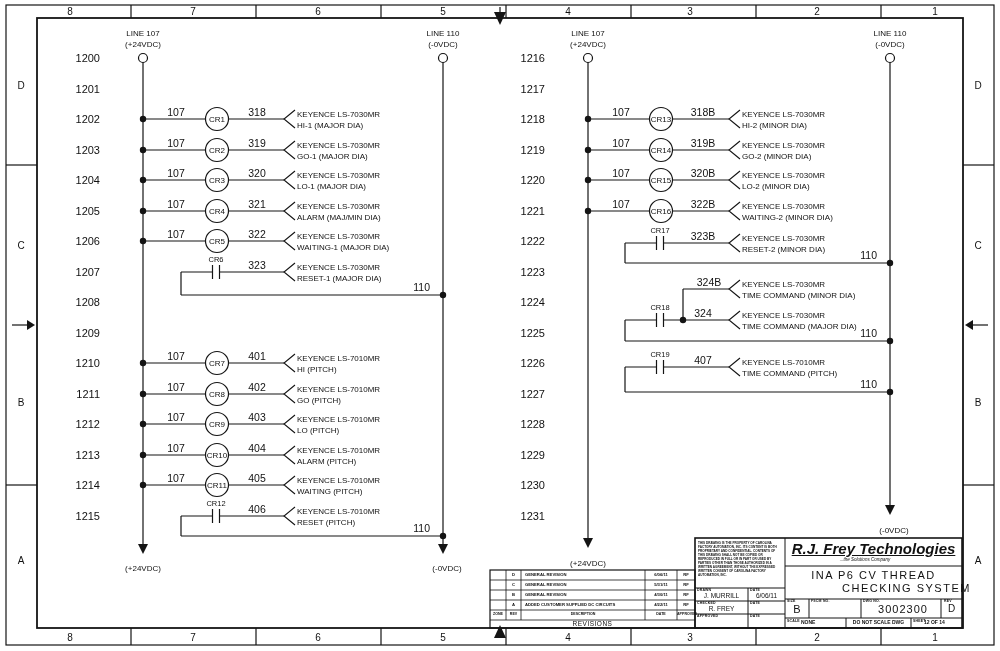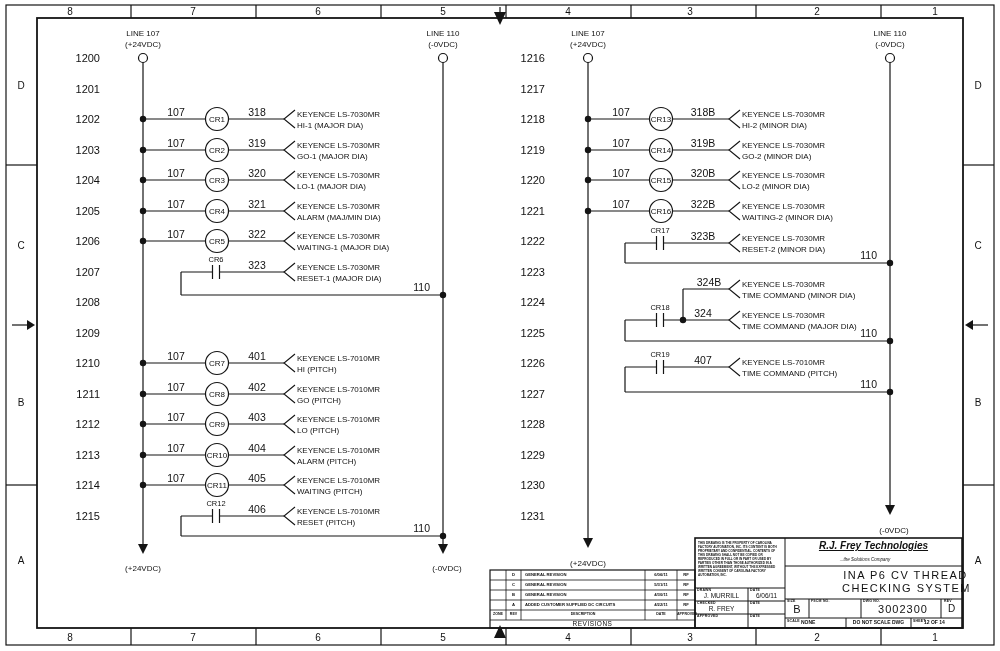--- a/index.html
+++ b/index.html
@@ -4,21 +4,21 @@
 <style>
   html,body{margin:0;padding:0;background:#fff;}
   #sheet{position:relative;width:1000px;height:651px;background:#fff;
          font-family:"Liberation Sans",sans-serif;overflow:hidden;}
   #schem{position:absolute;left:0;top:0;z-index:1;}
   .t{position:absolute;color:#111;white-space:nowrap;z-index:2;line-height:1;}
   .lbl{font-size:3.5px;font-weight:bold;letter-spacing:.2px;}
   .val6{font-size:6.5px;}
   .big{font-size:11px;}
   .note{font-size:3.1px;font-weight:bold;line-height:1.3;white-space:normal;text-align:left;color:#111;}
-  .company{font-size:10px;font-weight:bold;font-style:italic;text-decoration:underline;}
+  .company{font-size:15px;font-weight:bold;font-style:italic;text-decoration:underline;}
   .tagline{font-size:4.5px;font-style:italic;}
   .dtitle{font-size:11px;letter-spacing:1.5px;}
   .rev-small{font-size:4.2px;font-weight:bold;}
   .rev-head{font-size:3.6px;font-weight:bold;}
   .revisions-title{font-size:6.5px;letter-spacing:.5px;}
   .tb5{font-size:5px;font-weight:bold;}
 </style>
 </head>
 <body>
 
@@ -365,21 +365,21 @@
   <span class="t lbl" style="left:697px;top:602px;">CHECKED</span>
   <span class="t val6" style="left:695px;top:606px;width:53px;text-align:center;">R. FREY</span>
   <span class="t lbl" style="left:750px;top:602px;">DATE</span>
 
   <span class="t lbl" style="left:697px;top:615px;">APPROVED</span>
   <span class="t lbl" style="left:750px;top:615px;">DATE</span>
 
   <span class="t company" style="left:785px;top:541px;width:177px;text-align:center;">R.J. Frey Technologies</span>
   <span class="t tagline" style="left:785px;top:558px;width:160px;text-align:center;">...the Solutions Company</span>
 
-  <span class="t dtitle" style="left:785px;top:570px;width:177px;text-align:center;margin-left:32px;">INA P6 CV THREAD</span>
+  <span class="t dtitle" style="left:785px;top:570px;width:177px;text-align:center;">INA P6 CV THREAD</span>
   <span class="t dtitle" style="left:818px;top:583px;width:177px;text-align:center;">CHECKING SYSTEM</span>
 
   <span class="t lbl" style="left:787px;top:600px;">SIZE</span>
   <span class="t big" style="left:785px;top:604px;width:24px;text-align:center;">B</span>
   <span class="t lbl" style="left:811px;top:600px;">FSCM NO.</span>
   <span class="t lbl" style="left:863px;top:600px;">DWG NO.</span>
   <span class="t big" style="left:861px;top:604px;width:84px;text-align:center;letter-spacing:1px;">3002300</span>
   <span class="t lbl" style="left:944px;top:600px;">REV</span>
   <span class="t" style="left:941px;top:604px;width:21px;text-align:center;font-size:10px;">D</span>
 

